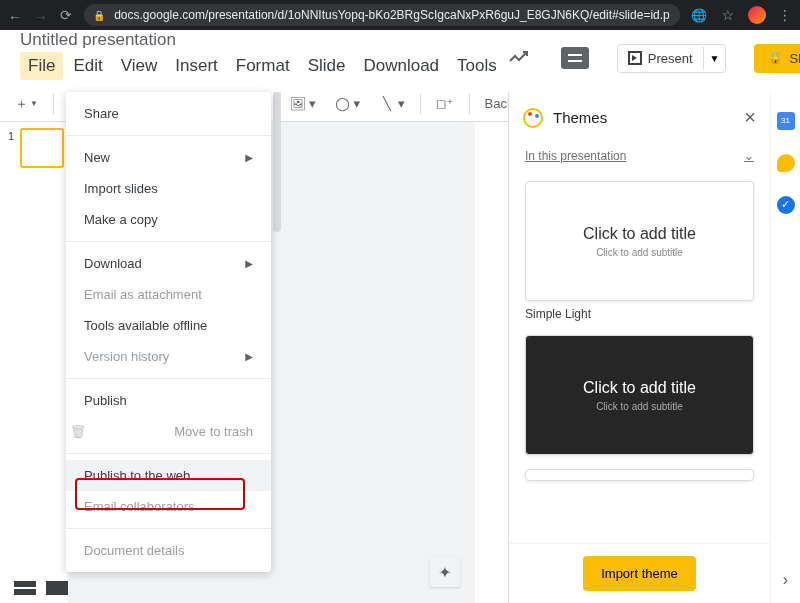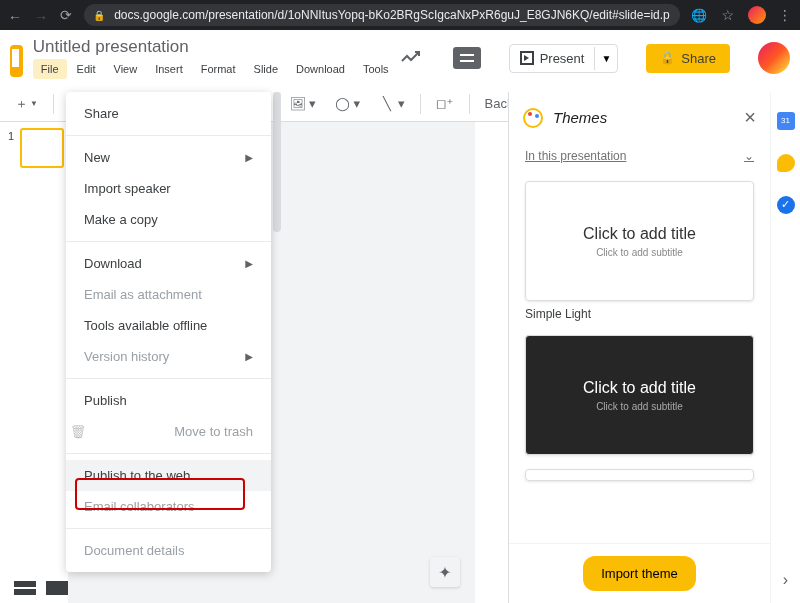--- a/index.html
+++ b/index.html
@@ -7,26 +7,26 @@
 
 .browser-bar { height: 30px; background: #202124; display: flex; align-items: center; padding: 0 8px; gap: 12px; color: #9aa0a6; }
 .browser-bar .nav-icon { width: 16px; height: 16px; display: flex; align-items: center; justify-content: center; cursor: pointer; font-size: 14px; }
 .url-bar { flex: 1; background: #35363a; border-radius: 14px; height: 22px; display: flex; align-items: center; padding: 0 10px; color: #e8eaed; font-size: 12px; gap: 8px; }
 .url-bar .lock { font-size: 10px; }
 .url-text { overflow: hidden; white-space: nowrap; text-overflow: ellipsis; flex: 1; }
 .browser-right { display: flex; align-items: center; gap: 12px; }
 .avatar-sm { width: 18px; height: 18px; border-radius: 50%; background: linear-gradient(135deg,#e91e63,#ff9800); }
 .dots { letter-spacing: 2px; }
 
-.header { height: 56px; display: flex; align-items: center; padding: 0 10px; position: relative; }
+.header { height: 56px; display: flex; padding: 0 10px; position: relative; }
 .logo { width: 32px; height: 32px; background: #f9ab00; border-radius: 4px; position: relative; margin-right: 10px; margin-top: 6px; }
 .logo::after { content:''; position:absolute; left:14%; top:14%; width:55%; height:55%; background:#fff; }
 .title-area { flex: 1; }
 .doc-title { font-size: 17px; color: #5f6368; margin-bottom: 2px; }
-.menu-bar { display: flex; gap: 2px; font-size: 11px; color: #3c4043; }
+.menu-bar { display: flex; gap: 2px; font-size: 17px; color: #3c4043; }
 .menu-item { padding: 4px 8px; cursor: pointer; border-radius: 3px; }
 .menu-item.active { background: #feefc3; }
 .header-right { display: flex; align-items: center; gap: 28px; }
 .icon-btn { width: 28px; height: 28px; display: flex; align-items: center; justify-content: center; cursor: pointer; color: #5f6368; }
 .comment-bubble { width: 28px; height: 22px; background: #5f6368; border-radius: 3px; position: relative; display:flex; align-items:center; justify-content:center; }
 .comment-bubble .lines { width: 14px; height: 8px; border-top: 2px solid #fff; border-bottom: 2px solid #fff; }
 .present-btn { display: flex; align-items: center; border: 1px solid #dadce0; border-radius: 4px; overflow: hidden; cursor: pointer; }
 .present-main { padding: 6px 10px; display: flex; align-items: center; gap: 6px; font-size: 13px; color: #3c4043; }
 .present-main .play { width: 14px; height: 14px; border: 2px solid #3c4043; display: flex; align-items: center; justify-content: center; }
 .present-main .play::after { content:''; border-left: 5px solid #3c4043; border-top: 3px solid transparent; border-bottom: 3px solid transparent; }
@@ -60,36 +60,36 @@
 .slide-preview { margin-left: 10px; margin-top: 130px; width: 160px; background: #fff; border: 1px solid #ccc; padding: 20px 8px 10px; }
 .slide-preview .sp-title { font-size: 15px; text-align: center; color: #333; border: 1px solid #ccc; padding: 4px; }
 .slide-preview .sp-sub { font-size: 9px; text-align: center; color: #888; margin-top: 2px; }
 .speaker-box { margin-left: 10px; margin-top: 80px; width: 160px; background: #fff; border: 1px solid #ddd; padding: 6px 8px; font-size: 12px; color: #5f6368; }
 
 .themes-panel { position: absolute; top: 92px; right: 30px; width: 262px; bottom: 0; border-left: 1px solid #dadce0; background: #fff; display: flex; flex-direction: column; }
 .themes-header { display: flex; align-items: center; padding: 14px 14px; gap: 10px; }
 .palette-icon { width: 20px; height: 20px; border: 2px solid #fbbc04; border-radius: 50%; position: relative; }
 .palette-icon::before { content:''; position:absolute; width:4px; height:4px; border-radius:50%; background:#ea4335; left:3px; top:2px; }
 .palette-icon::after { content:''; position:absolute; width:4px; height:4px; border-radius:50%; background:#4285f4; right:2px; top:4px; }
-.themes-title { flex: 1; font-size: 15px; color: #202124; font-style: italic; }
+.themes-title { flex: 1; font-size: 15px; color: #202124; }
 .close-x { cursor: pointer; font-size: 20px; color: #5f6368; }
 .themes-sub { display: flex; justify-content: space-between; align-items: center; padding: 6px 16px 10px; font-size: 12px; color: #737373; text-decoration: underline; }
 .themes-list { flex: 1; padding: 8px 16px; overflow: hidden; }
 .theme-card { margin-bottom: 14px; }
 .theme-thumb { border: 1px solid #dadce0; border-radius: 4px; height: 120px; display: flex; flex-direction: column; align-items: center; justify-content: center; box-shadow: 0 1px 3px rgba(0,0,0,.1); }
 .theme-thumb.dark { background: #262626; }
 .theme-thumb .tt-title { font-size: 16px; }
 .theme-thumb .tt-sub { font-size: 10px; margin-top: 4px; }
 .theme-thumb.dark .tt-title { color: #fff; }
 .theme-thumb.dark .tt-sub { color: #aaa; }
 .theme-thumb.light .tt-title { color: #333; }
 .theme-thumb.light .tt-sub { color: #888; }
 .theme-name { font-size: 12px; color: #3c4043; margin-top: 6px; }
 .import-bar { padding: 12px; display: flex; justify-content: center; border-top: 1px solid #f1f3f4; }
-.import-btn { background: #fbbc04; padding: 10px 18px; border-radius: 12px; font-size: 13px; font-weight: 500; cursor: pointer; }
+.import-btn { background: #fbbc04; padding: 10px 18px; border-radius: 4px; font-size: 13px; font-weight: 500; cursor: pointer; }
 
 .side-rail { position: absolute; right: 0; top: 92px; width: 30px; background: #fff; border-left: 1px solid #f1f3f4; bottom: 0; display: flex; flex-direction: column; align-items: center; padding-top: 20px; gap: 24px; }
 .rail-icon { width: 18px; height: 18px; border-radius: 3px; cursor: pointer; }
 .rail-cal { background: #4285f4; position: relative; }
 .rail-cal::after { content:'31'; position:absolute; font-size:8px; color:#fff; width:100%; text-align:center; top:4px; }
 .rail-keep { background: #fbbc04; border-radius: 50% 50% 50% 4px; }
 .rail-tasks { background: #1a73e8; border-radius: 50%; position: relative; }
 .rail-tasks::after { content:'✓'; color:#fff; font-size:11px; position:absolute; width:100%; text-align:center; top:2px; }
 .rail-expand { position:absolute; bottom: 14px; font-size: 16px; color: #5f6368; cursor:pointer; }
 
@@ -192,21 +192,21 @@
 <div class="file-menu">
   <div class="menu-row">
       <span>Share</span>
     </div>
   <div class="menu-sep"></div>
   <div class="menu-row">
       <span>New</span>
       <span class="arrow">▶</span>
     </div>
   <div class="menu-row">
-      <span>Import speaker</span>
+      <span>Import slides</span>
     </div>
   <div class="menu-row">
       <span>Make a copy</span>
     </div>
   <div class="menu-sep"></div>
   <div class="menu-row">
       <span>Download</span>
       <span class="arrow">▶</span>
     </div>
   <div class="menu-row disabled">

